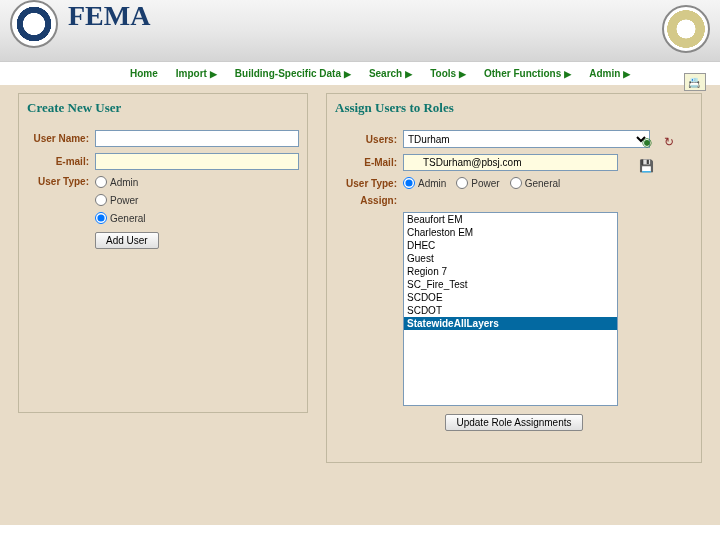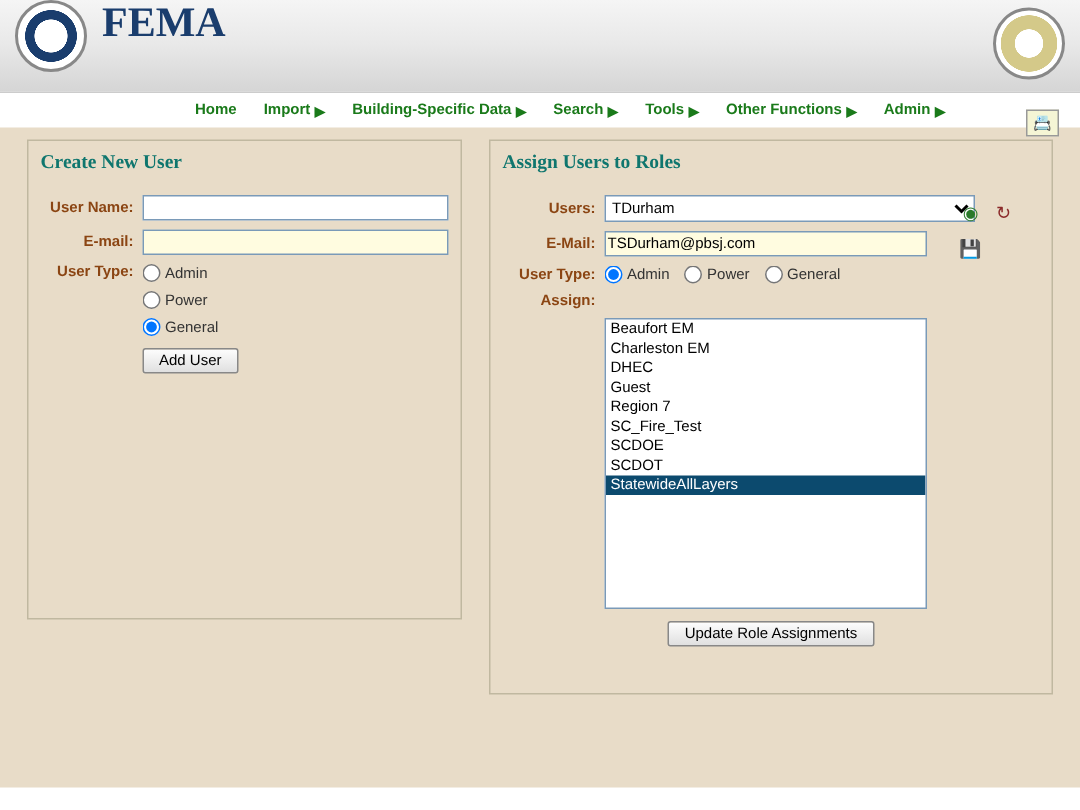--- a/index.html
+++ b/index.html
@@ -107,21 +107,21 @@
     font-size: 10px;
     font-weight: bold;
     padding-right: 6px;
   }
   .form-input {
     flex: 1;
     height: 17px;
     border: 1px solid #7a9ab8;
     background: #fffce0;
     font-size: 10px;
-    padding: 0 1px;
+    padding: 0 19px;
   }
   .form-select {
     flex: 1;
     height: 18px;
     border: 1px solid #7a9ab8;
     background: #fff;
     font-size: 10px;
   }
   .radio-group {
     display: flex;
@@ -148,22 +148,23 @@
     border: 1px solid #7a9ab8;
     margin-left: 68px;
     overflow: hidden;
   }
   .roles-list div {
     font-size: 10px;
     padding: 1px 3px;
     cursor: pointer;
   }
   .roles-list div.selected {
-    background: #0c4a6e;
+    background: #0369a1;
     color: #fff;
+    font-weight: bold;
   }
   .side-icons {
     position: absolute;
     right: 24px;
     top: 40px;
     display: flex;
     flex-direction: column;
     gap: 8px;
   }
   .side-icon {

